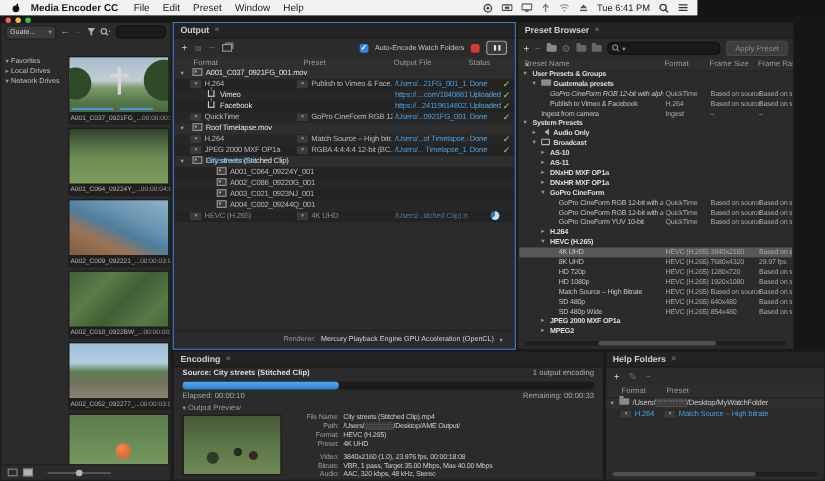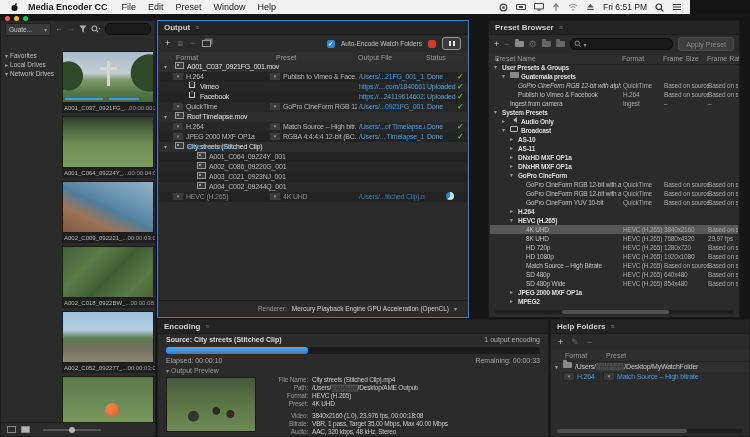--- a/index.html
+++ b/index.html
@@ -1,35 +1,35 @@
 <!DOCTYPE html>
 <html><head>
 <meta charset="utf-8">
 <style>
   html,body{margin:0;padding:0;}
   body{width:750px;height:437px;position:relative;overflow:hidden;background:#141414;
        font-family:"Liberation Sans",sans-serif;cursor:default;}
   
-  .menubar{position:absolute;left:0;top:0;width:690px;height:14px;background:#f2f2f3;
+  .menubar{position:absolute;left:0;top:0;width:634px;height:14px;background:#f2f2f3;
            display:flex;align-items:center;font-size:9px;color:#1a1a1a;z-index:5;}
   .apple{width:9px;height:9px;margin-left:10px;}
   .mb-app{font-weight:bold;margin:0 8px 0 9px;}
   .mb-menu{margin:0 6px;}
   .mb-right{margin-left:auto;display:flex;align-items:center;gap:8px;padding-right:8px;}
   .mb-right svg{display:block;}
   .mb-clock{font-size:8.5px;}
   
   .window{position:absolute;top:14px;left:0;width:750px;height:423px;background:#161616;}
   .tl{position:absolute;top:2px;left:5px;display:flex;gap:4px;z-index:6;}
   .tl i{width:5px;height:5px;border-radius:50%;display:block;}
   .tl .r{background:#f55f57}.tl .y{background:#fbbd2e}.tl .g{background:#28c841}
   .panel{position:absolute;background:#2b2b2b;border:1px solid #1c1c1c;box-sizing:border-box;overflow:hidden;}
   #p-media{left:0;top:6px;width:156px;height:417px;}
   #p-queue{left:157px;top:6px;width:312px;height:298px;border:1px solid #3c7fd8;}
-  #p-preset{left:488px;top:6px;width:252px;height:298px;}
+  #p-preset{left:470px;top:6px;width:252px;height:298px;}
   #p-enc{left:157px;top:305px;width:392px;height:118px;}
   #p-watch{left:550px;top:305px;width:200px;height:118px;}
   .tabbar{height:13px;background:#232323;border-bottom:1px solid #1b1b1b;display:flex;
           align-items:center;padding-left:6px;font-size:8px;font-weight:bold;color:#cfcfcf;gap:5px;}
   .pmenu{color:#7d7d7d;font-size:7px;font-weight:normal;}
   
   .mb-toolbar{height:16px;display:flex;align-items:center;gap:4px;padding:0 4px;}
   .mb-loc{width:38px;height:11px;background:#3a3a3a;border:1px solid #1f1f1f;border-radius:2px;
           font-size:6.5px;color:#cfcfcf;display:flex;align-items:center;justify-content:space-between;padding:0 3px;}
   .cr{color:#9a9a9a;font-size:6px;}
@@ -187,21 +187,21 @@
         <path d="M4 8 L4 2 M1.5 4 L4 1 L6.5 4" stroke="#7a7a7a" stroke-width="1.2" fill="none"></path>
       </svg>
     <svg width="10" height="8" viewBox="0 0 10 8">
         <path d="M1 3 A5.5 5.5 0 0 1 9 3 M2.6 4.8 A3.2 3.2 0 0 1 7.4 4.8" stroke="#9a9a9a" stroke-width="1.1" fill="none"></path>
         <circle cx="5" cy="6.8" r="0.9" fill="#9a9a9a"></circle>
       </svg>
     <svg width="9" height="8" viewBox="0 0 9 8">
         <path d="M1.2 4.5 L4.5 1 L7.8 4.5 Z" fill="#555"></path>
         <rect x="1.2" y="5.8" width="6.6" height="1.3" fill="#555"></rect>
       </svg>
-    <span class="mb-clock">Fri 6:51 PM</span>
+    <span class="mb-clock">Tue 6:41 PM</span>
     <svg width="9" height="9" viewBox="0 0 9 9">
         <circle cx="3.8" cy="3.8" r="2.8" fill="none" stroke="#333" stroke-width="1.2"></circle>
         <line x1="6" y1="6" x2="8.3" y2="8.3" stroke="#333" stroke-width="1.2"></line>
       </svg>
     <svg width="10" height="8" viewBox="0 0 10 8">
         <path d="M1 1.5 H9 M1 4 H9 M1 6.5 H9" stroke="#333" stroke-width="1.1"></path>
       </svg>
   </div>
 </div>
 

